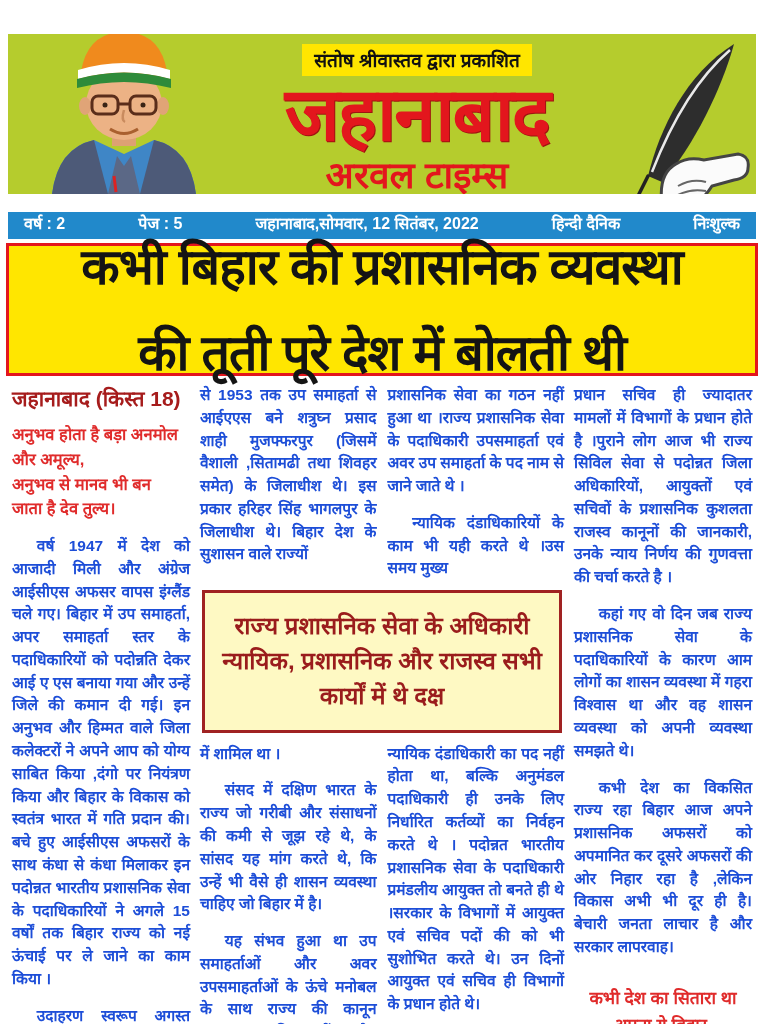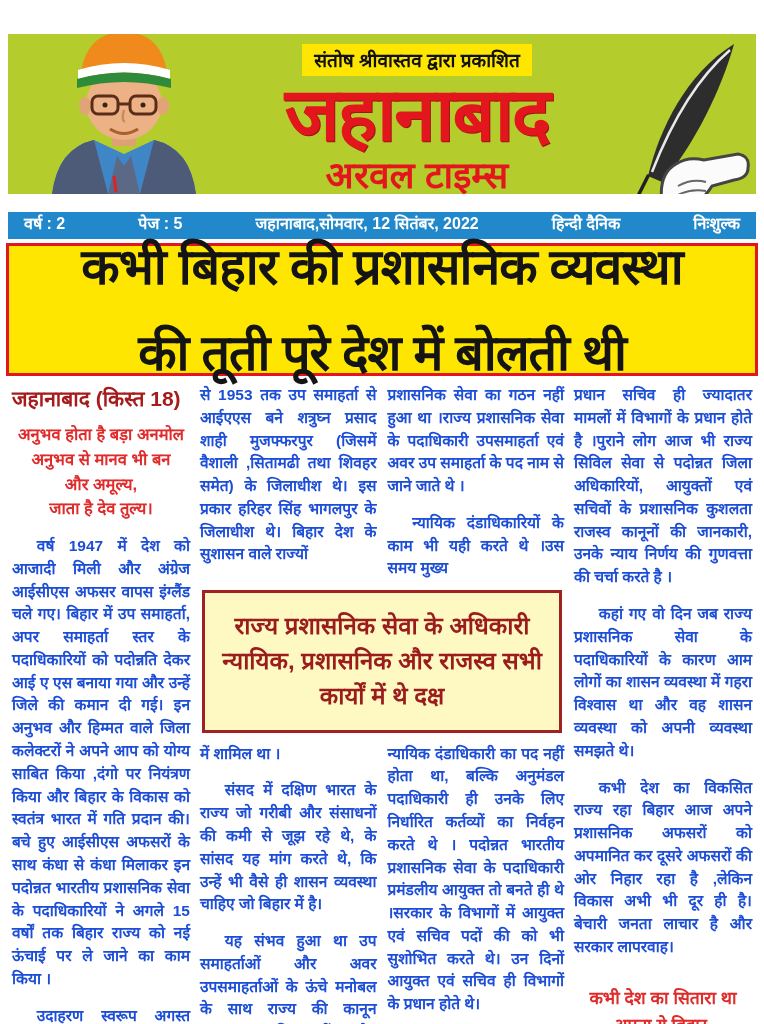--- a/index.html
+++ b/index.html
@@ -21,21 +21,21 @@
   
   .headline-box { position:absolute; left:6px; right:6px; top:243px; height:133px; background:#ffe600; border:3px solid #e3161d; display:flex; flex-direction:column; align-items:center; justify-content:center;gap:26px; }
   .headline-line { font-size:50px; font-weight:800; color:#141414; line-height:1.2; letter-spacing:-1px; white-space:nowrap; }
 
   
   .body-grid { position:absolute; left:12px; right:12px; top:384px; bottom:4px; display:grid; grid-template-columns:178px 1fr 178px; column-gap:10px; }
   .para { color:#1d4ed8; font-weight:bold; font-size:15.5px; line-height:1.47; text-align:justify; }
   .para.indent { text-indent:1.6em; }
   .para + .para { margin-top:14px; }
   .kicker { color:#a61c1c; font-weight:800; font-size:21px; margin-bottom:10px; white-space:nowrap; }
-  .verse { color:#e02b2b; font-weight:bold; font-size:16.5px; line-height:1.5; text-align:center; margin-bottom:14px; }
+  .verse { color:#e02b2b; font-weight:bold; font-size:16.5px; line-height:1.5; text-align:left; margin-bottom:14px; }
   .mid { display:flex; flex-direction:column; }
   .mid-cols { display:grid; grid-template-columns:1fr 1fr; column-gap:11px; }
   .pull-quote { background:#fef9c3; border:3px solid #a02222; color:#9a1c1c; font-weight:800; text-align:center; font-size:24px; line-height:1.45; padding:16px 8px; margin:10px 2px 10px 2px; }
   .closing-verse { color:#e02b2b; font-weight:800; font-size:17.5px; line-height:1.55; text-align:center; margin-top:26px; }
 </style>
 </head>
 <body>
 
 <div class="page">
 
@@ -106,22 +106,22 @@
     <div class="headline-line">कभी बिहार की प्रशासनिक व्यवस्था</div>
     <div class="headline-line">की तूती पूरे देश में बोलती थी</div>
   </div>
 
   <div class="body-grid">
 
     <div>
       <div class="kicker">जहानाबाद (किस्त 18)</div>
       <div class="verse">
         <div>अनुभव होता है बड़ा अनमोल</div>
+        <div>और अमूल्य,</div>
         <div>अनुभव से मानव भी बन</div>
-        <div>और अमूल्य,</div>
         <div>जाता है देव तुल्य।</div>
       </div>
       <p class="para indent">वर्ष 1947 में देश को आजादी मिली और अंग्रेज आईसीएस अफसर वापस इंग्लैंड चले गए। बिहार में उप समाहर्ता, अपर समाहर्ता स्तर के पदाधिकारियों को पदोन्नति देकर आई ए एस बनाया गया और उन्हें जिले की कमान दी गई। इन अनुभव और हिम्मत वाले जिला कलेक्टरों ने अपने आप को योग्य साबित किया ,दंगो पर नियंत्रण किया और बिहार के विकास को स्वतंत्र भारत में गति प्रदान की। बचे हुए आईसीएस अफसरों के साथ कंधा से कंधा मिलाकर इन पदोन्नत भारतीय प्रशासनिक सेवा के पदाधिकारियों ने अगले 15 वर्षों तक बिहार राज्य को नई ऊंचाई पर ले जाने का काम किया ।</p>
       <p class="para indent">उदाहरण स्वरूप अगस्त 1947</p>
     </div>
 
     <div class="mid">
       <div class="mid-cols">
         <div>
           <p class="para">से  1953 तक उप समाहर्ता से आईएएस बने शत्रुघ्न प्रसाद शाही मुजफ्फरपुर (जिसमें वैशाली ,सितामढी तथा शिवहर समेत) के जिलाधीश थे। इस प्रकार  हरिहर सिंह भागलपुर के जिलाधीश  थे। बिहार देश के सुशासन वाले राज्यों</p>

